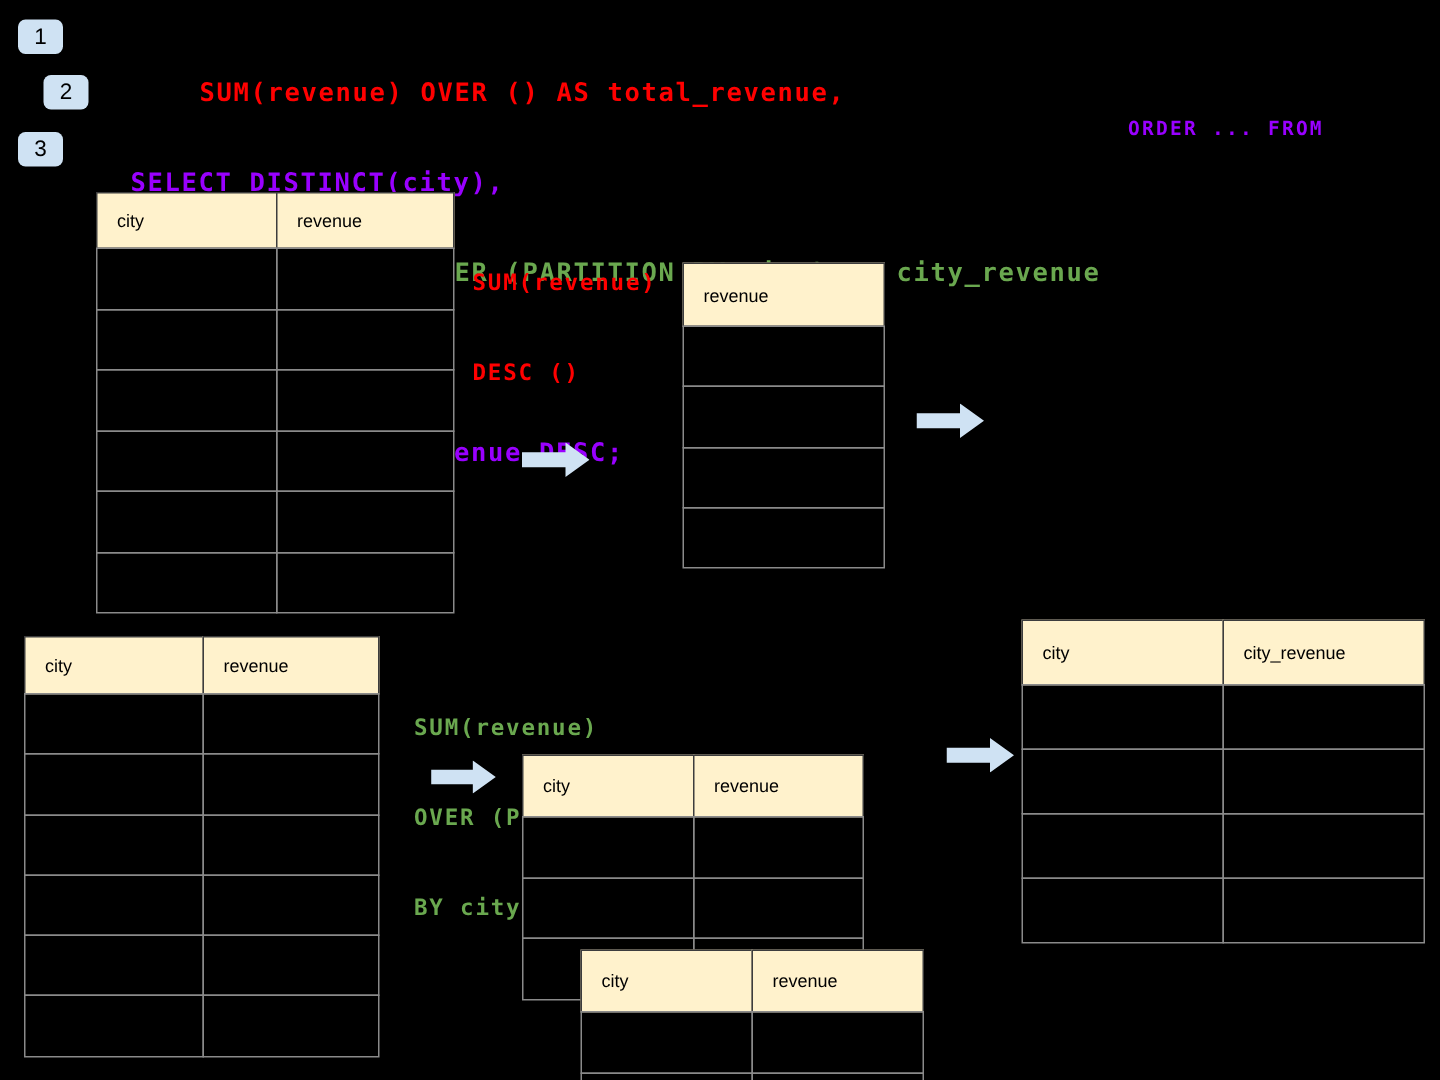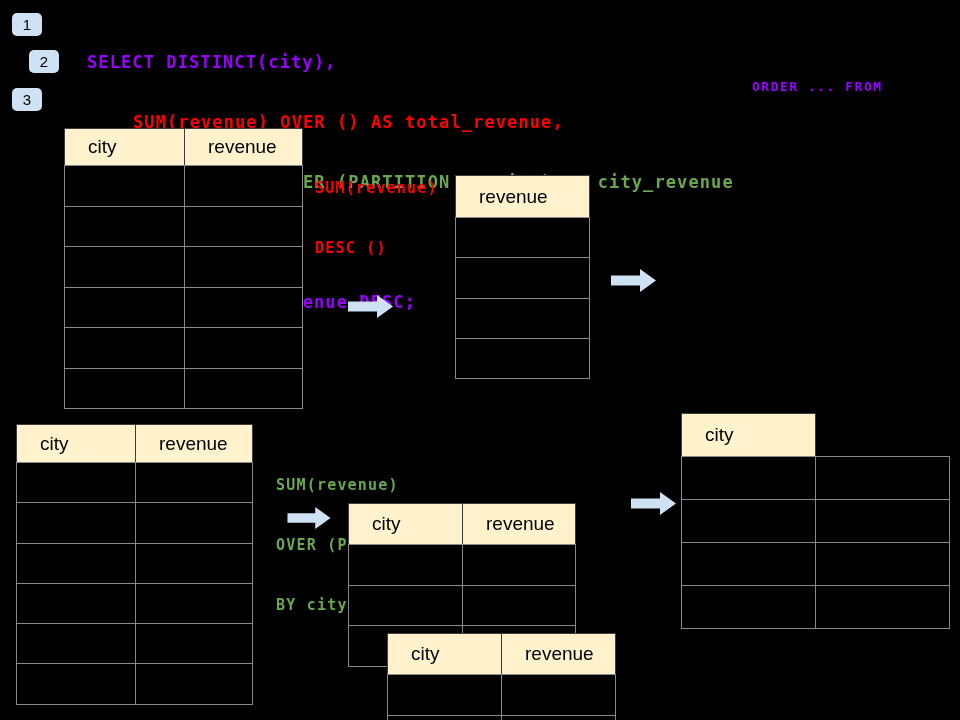--- a/index.html
+++ b/index.html
@@ -22,40 +22,40 @@
   .minilabel .lbl-line{font-size:15px;line-height:22px;letter-spacing:1.2px;}
   .purple{color:#9900FF;}
   .red{color:#FF0000;}
   .green{color:#6AA84F;}
   
   .table{position:absolute;background:#000;}
   .trow{display:flex;}
   .trow + .trow{margin-top:-1px;}
   .th{
     background:#FFF2CC;border:1px solid #3d3d3d;box-sizing:border-box;
-    color:#000;font-size:19px;display:flex;align-items:center;padding-left:23px;
+    color:#000;font-size:12px;display:flex;align-items:center;padding-left:13px;
   }
   .th + .th{margin-left:-1px;}
   .td{background:transparent;border:1px solid #8A8A8A;box-sizing:border-box;}
   .td + .td{margin-left:-1px;}
   
   .arrow{position:absolute;color:#CFE2F3;}
 </style>
 </head>
 <body>
 
 <div class="canvas">
 
   <div class="badge" style="left:12px;top:13px">1</div>
   <div class="badge" style="left:29px;top:50px">2</div>
   <div class="badge" style="left:12px;top:88px">3</div>
 
   <div class="code sql-block" style="left:87px;top:13px">
+    <div class="sql-line red indent-a">SUM(revenue) OVER () AS total_revenue,</div>
     <div class="sql-line purple">SELECT DISTINCT(city),</div>
-    <div class="sql-line red indent-a">SUM(revenue) OVER () AS total_revenue,</div>
     <div class="sql-line green indent-a">SUM(revenue) OVER (PARTITION BY city) as city_revenue</div>
     <div class="sql-line purple indent-b">FROM rides</div>
     <div class="sql-line purple indent-b">ORDER by city_revenue DESC;</div>
   </div>
 
   <div class="code side-note purple" style="left:752px;top:38px">
     <div class="note-line">ORDER ... FROM</div>
   </div>
 
   <div class="code minilabel red" style="left:315px;top:139px">
@@ -200,20 +200,21 @@
     </div>
     </div>
 
   <svg class="arrow" style="left:631px;top:492px" width="45" height="23" viewBox="0 0 45 23">
     <polygon points="0,6.5 29,6.5 29,0 45,11.5 29,23 29,16.5 0,16.5" fill="currentColor"></polygon>
   </svg>
 
   <div class="table" style="left:681px;top:413px">
     <div class="trow head" style="height:44px">
       <div class="th" style="width:135px">city</div>
+      <div class="th" style="width:135px">city_revenue</div>
     </div>
 
   <div class="trow" style="height:44px">
       <div class="td" style="width:135px"></div>
       <div class="td" style="width:135px"></div>
     </div>
       <div class="trow" style="height:44px">
       <div class="td" style="width:135px"></div>
       <div class="td" style="width:135px"></div>
     </div>

